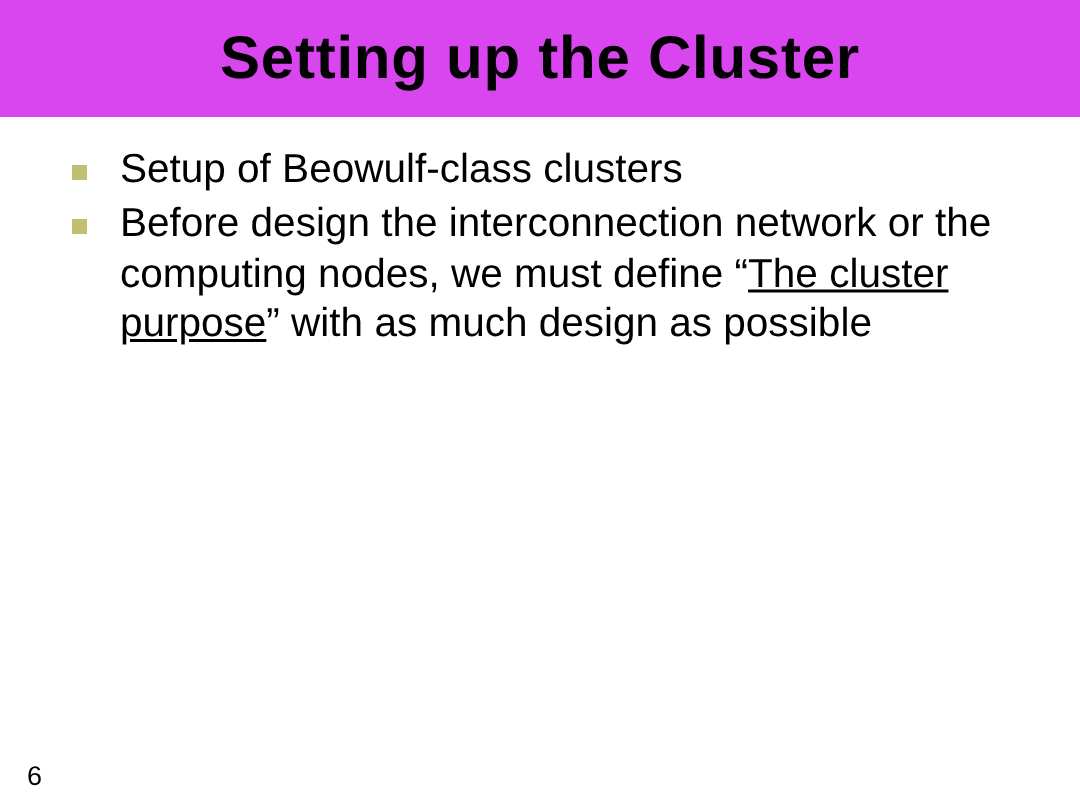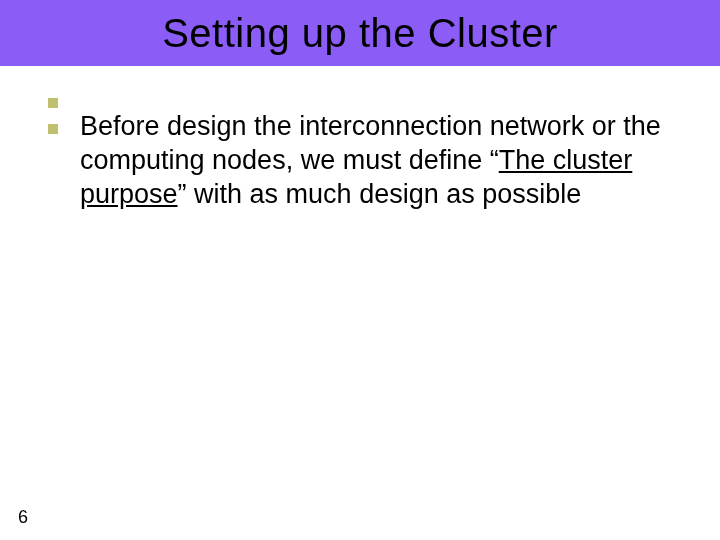--- a/index.html
+++ b/index.html
@@ -3,26 +3,27 @@
 <meta charset="utf-8">
 <style>
   * { margin: 0; padding: 0; box-sizing: border-box; }
   html, body { width: 720px; height: 540px; overflow: hidden; }
   body {
     font-family: "Comic Sans MS", "Comic Sans", cursive, sans-serif;
     background: #ffffff;
     color: #000000;
   }
   .header {
-    background: #8b5cf6;
+    background: #d946ef;
     width: 100%;
-    height: 66px;
+    height: 78px;
     display: flex;
     align-items: center;
     justify-content: center;
+    font-weight: bold;
   }
   .title {
     color: #000000;
     font-size: 40px;
     letter-spacing: 0.5px;
   }
   .content {
     padding: 18px 38px 0 48px;
   }
   .bullet-row {
@@ -57,20 +58,23 @@
 </head>
 <body>
 
 <div class="header">
   <div class="title">Setting up the Cluster</div>
 </div>
 
 <div class="content">
   <div class="bullet-row">
     <div class="bullet-marker"></div>
+    <div class="bullet-text">
+      <span>Setup of Beowulf-class clusters</span><span class="underline"></span><span></span>
+    </div>
   </div>
   <div class="bullet-row">
     <div class="bullet-marker"></div>
     <div class="bullet-text">
       <span>Before design the interconnection network or the computing nodes, we must define “</span><span class="underline">The cluster purpose</span><span>” with as much design as possible</span>
     </div>
   </div>
 </div>
 
 <div class="page-number">6</div>

